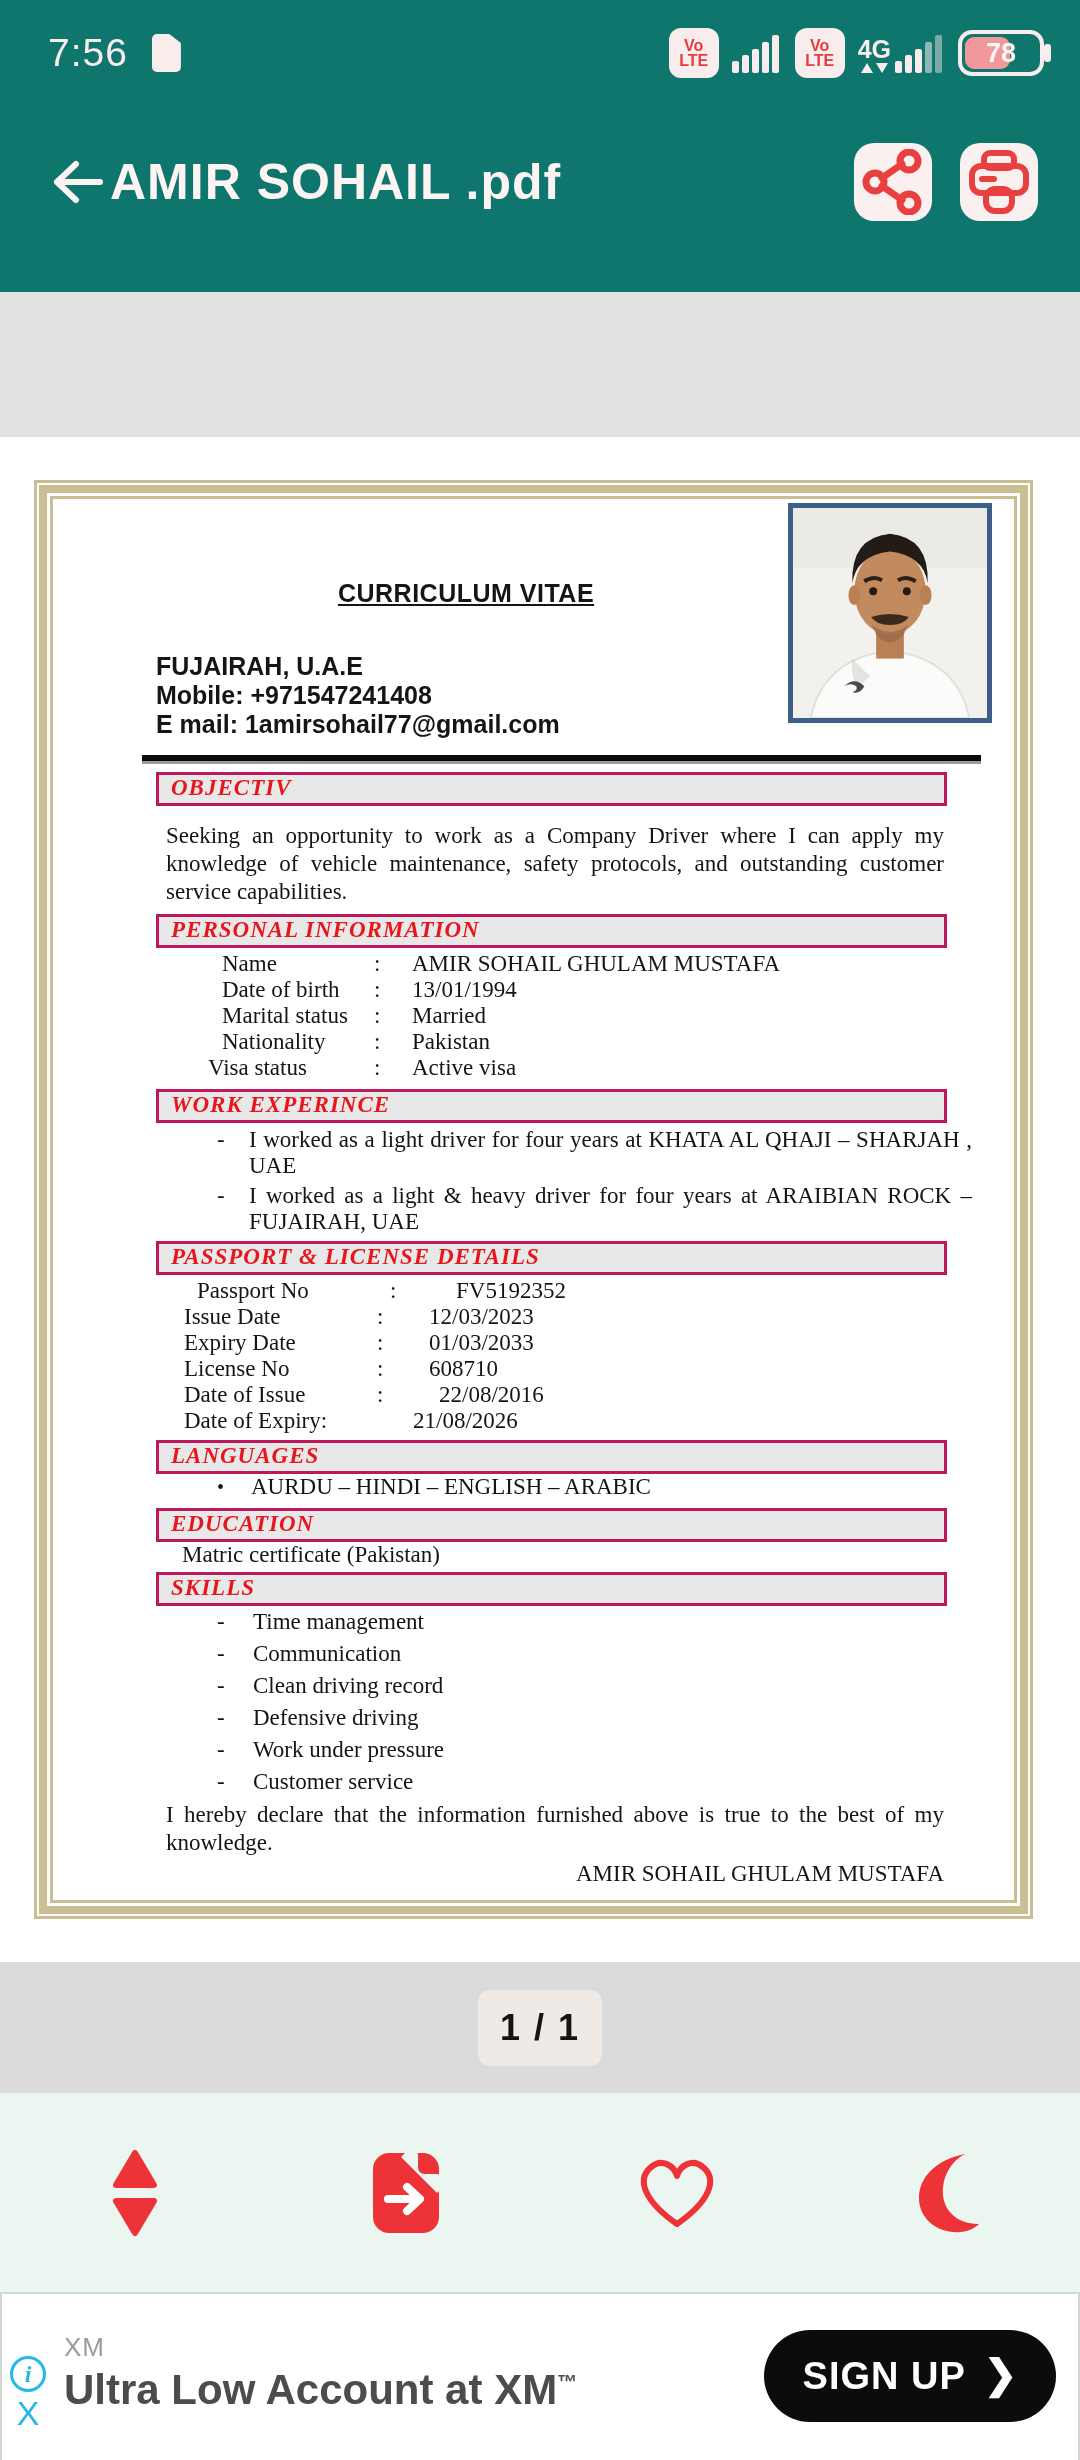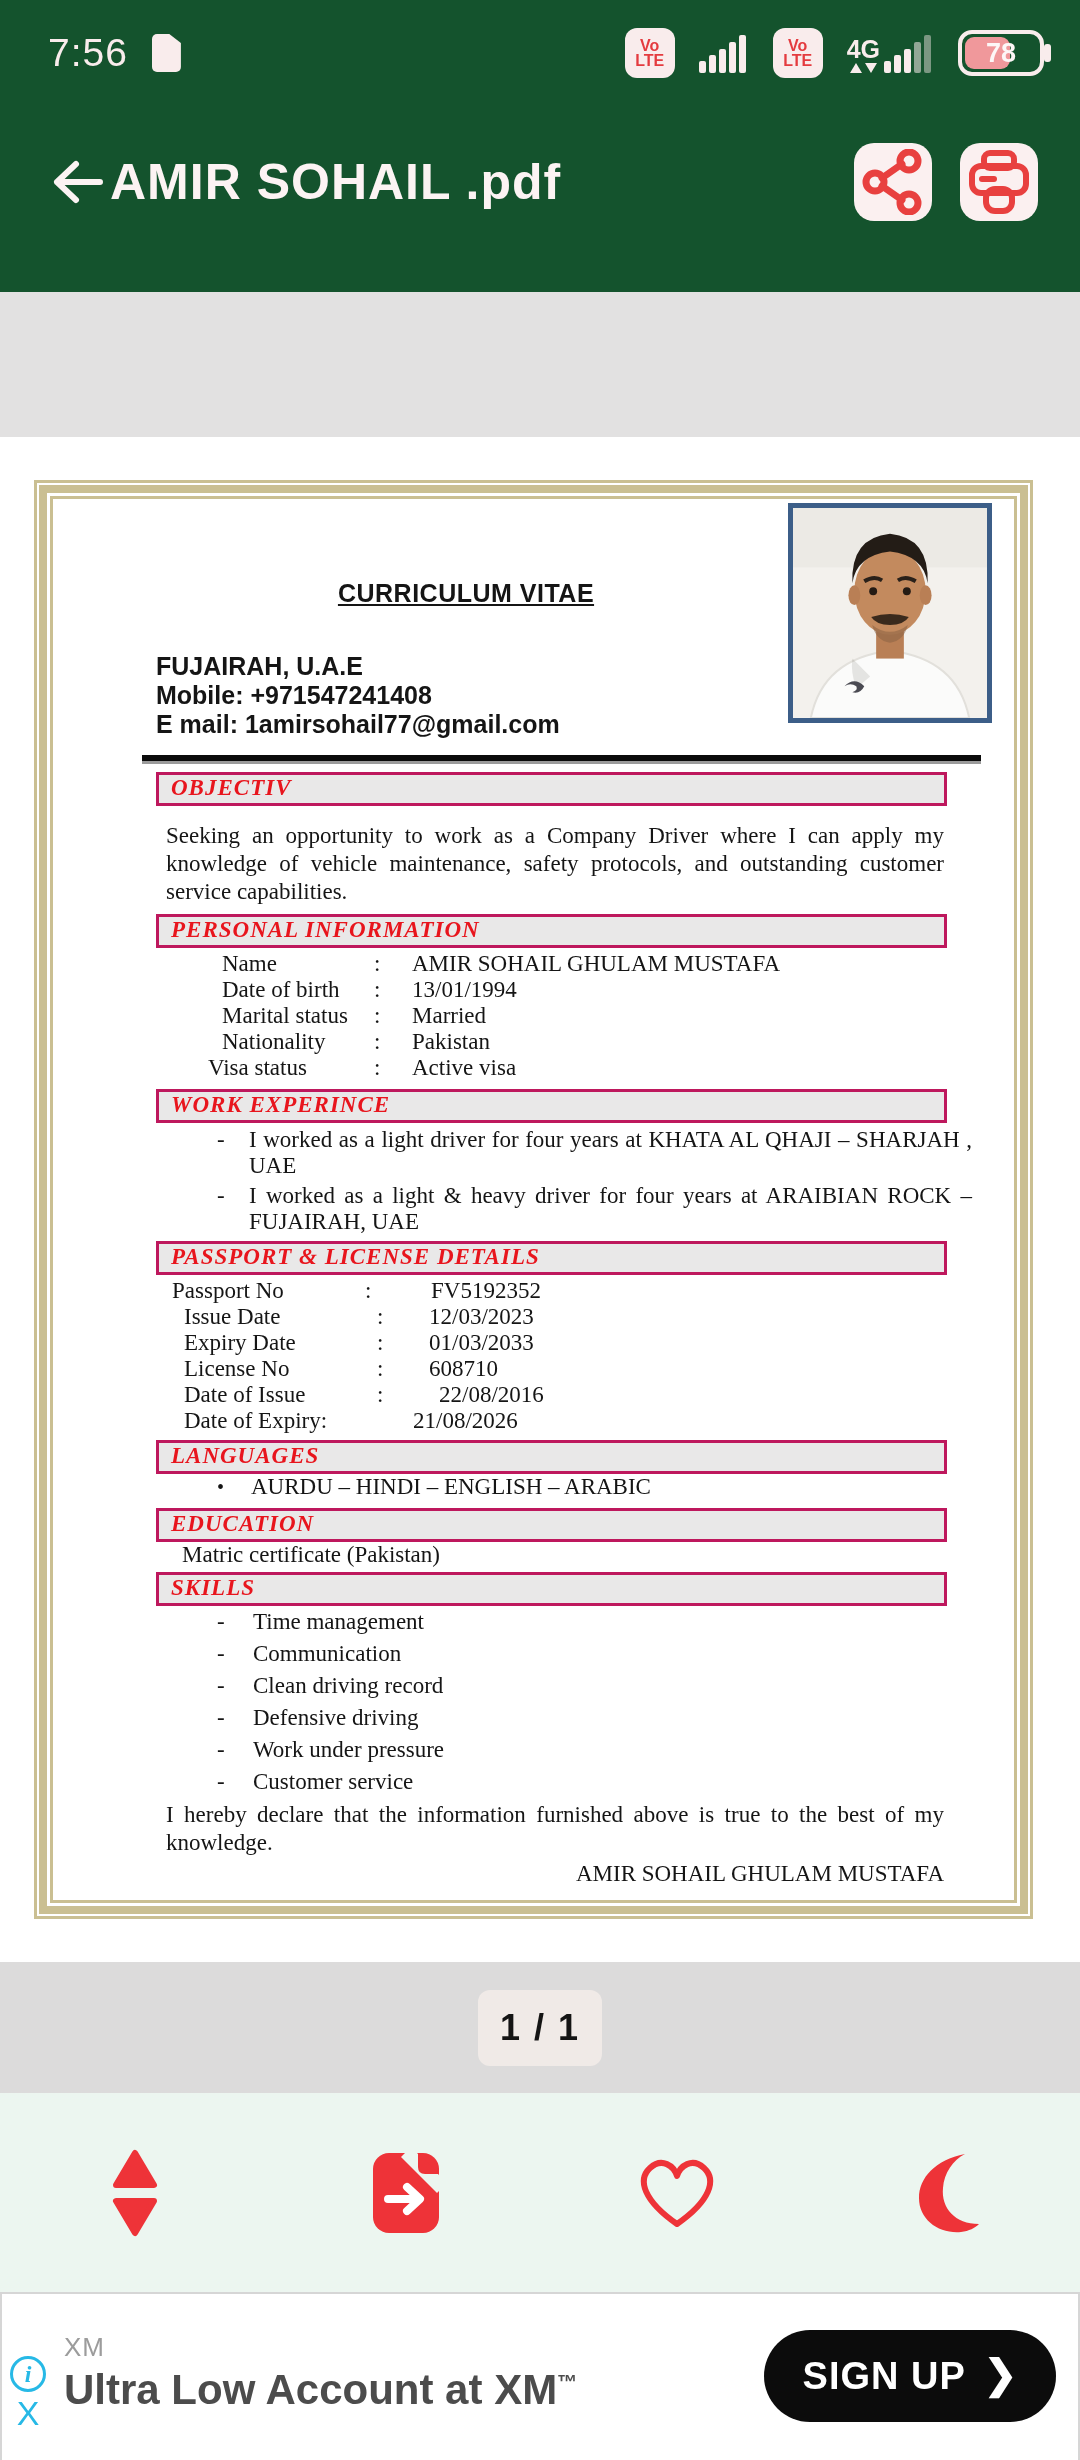--- a/index.html
+++ b/index.html
@@ -2,26 +2,26 @@
 <html><head>
 <meta charset="utf-8">
 <style>
   * { margin:0; padding:0; box-sizing:border-box; }
   html,body { width:1080px; background:#ffffff; }
   body { font-family:"Liberation Sans", sans-serif; }
 
   .screen { position:relative; width:1080px; height:2460px; background:#ffffff; overflow:hidden; }
 
   
-  .topbar { position:absolute; top:0; left:0; width:100%; height:292px; background:#14532d; }
+  .topbar { position:absolute; top:0; left:0; width:100%; height:292px; background:#0f766e; }
   .status-row { height:92px; display:flex; align-items:center; padding:14px 36px 0 48px; }
   .time { font-size:39px; font-weight:500; color:#f9ecec; letter-spacing:1px; }
   .note-ic { width:29px; height:38px; background:#f9ecec; border-radius:5px; margin-left:24px;
              clip-path:polygon(0 0, 60% 0, 100% 24%, 100% 100%, 0 100%); }
-  .status-right { margin-left:auto; display:flex; align-items:center; gap:24px; }
+  .status-right { margin-left:auto; display:flex; align-items:center; gap:13px; }
   .volte { width:50px; height:50px; background:#f9ecec; border-radius:12px; display:flex; flex-direction:column;
            align-items:center; justify-content:center; color:#e43b3f; font-weight:700; font-size:16px; line-height:15px; }
   .sig { display:block; }
   .net4g { display:flex; align-items:flex-end; gap:4px; }
   .net4g .gcol { display:flex; flex-direction:column; align-items:center; color:#f9ecec; }
   .net4g .glabel { font-size:25px; font-weight:700; line-height:24px; }
   .net4g .arrows { display:flex; gap:3px; margin-top:2px; }
   .tri-up { width:0; height:0; border-left:6px solid transparent; border-right:6px solid transparent; border-bottom:10px solid #f9ecec; }
   .tri-dn { width:0; height:0; border-left:6px solid transparent; border-right:6px solid transparent; border-top:10px solid #f9ecec; }
   .battery { position:relative; width:86px; height:46px; border:4px solid #f9ecec; border-radius:14px;
@@ -65,21 +65,21 @@
   .prow.shift .plabel { margin-left:-14px; width:166px; }
   .prow .pcolon { width:22px; }
   .prow .pvalue { padding-left:16px; }
   .rows-block { margin-top:3px; }
 
   .work-item { display:flex; margin-left:61px; width:755px; font-size:23px; line-height:26px; margin-top:4px; }
   .work-item .dash { width:32px; }
   .work-item .wtext { flex:1; text-align:justify; }
 
   .pass-row { display:flex; margin-left:28px; font-size:23px; line-height:26px; }
-  .pass-row.ind { margin-left:16px; }
+  .pass-row.ind { margin-left:41px; }
   .pass-row .plabel { width:193px; }
   .pass-row .pcolon { width:22px; }
   .pass-row .pvalue { padding-left:14px; }
 
   .lang-row { display:flex; margin-left:61px; font-size:23px; line-height:26px; }
   .lang-row .bullet { width:34px; font-size:20px; }
   .edu-text { margin-left:26px; font-size:23px; line-height:26px; }
 
   .skill-row { display:flex; margin-left:61px; font-size:23px; line-height:26px; margin-top:2px; margin-bottom:6px; }
   .skill-row .dash { width:36px; }

